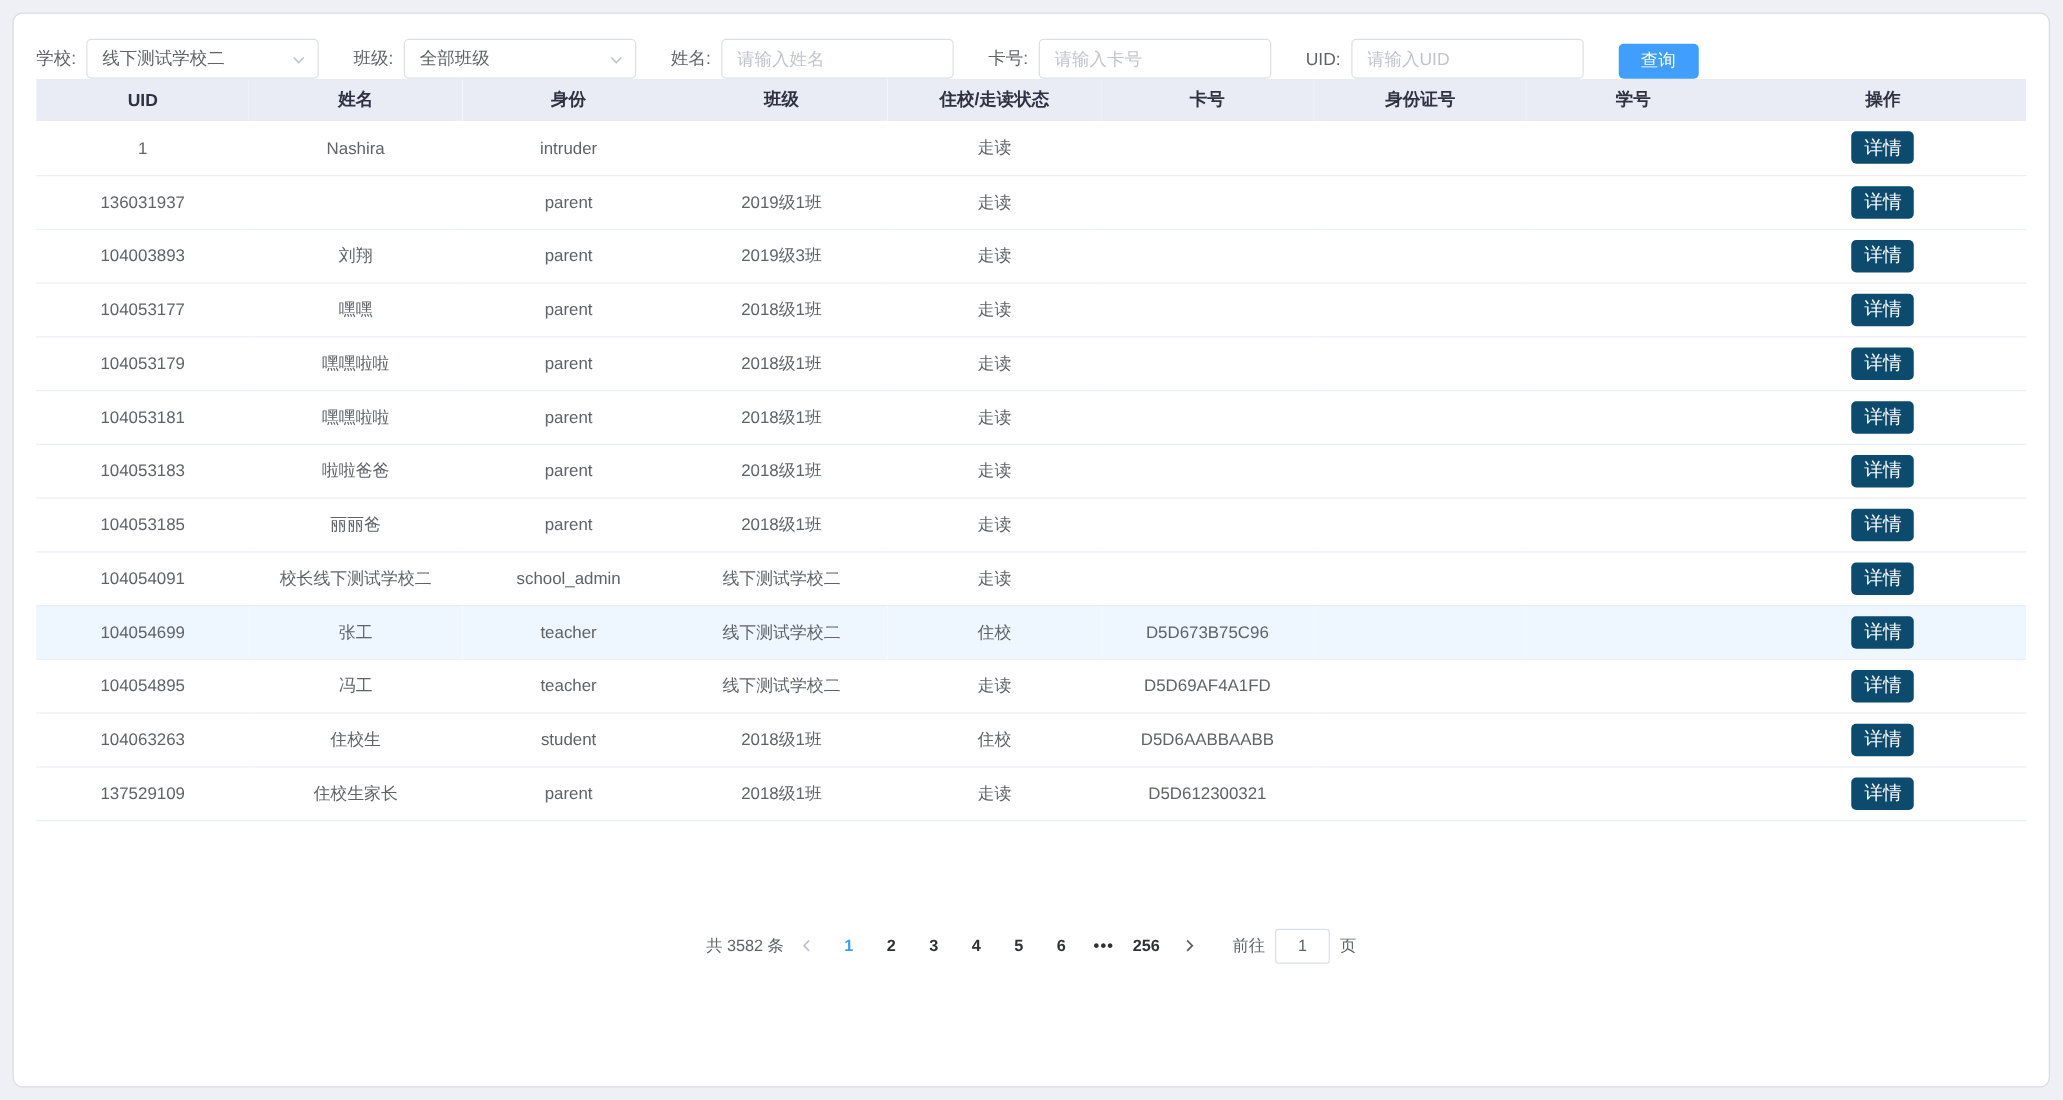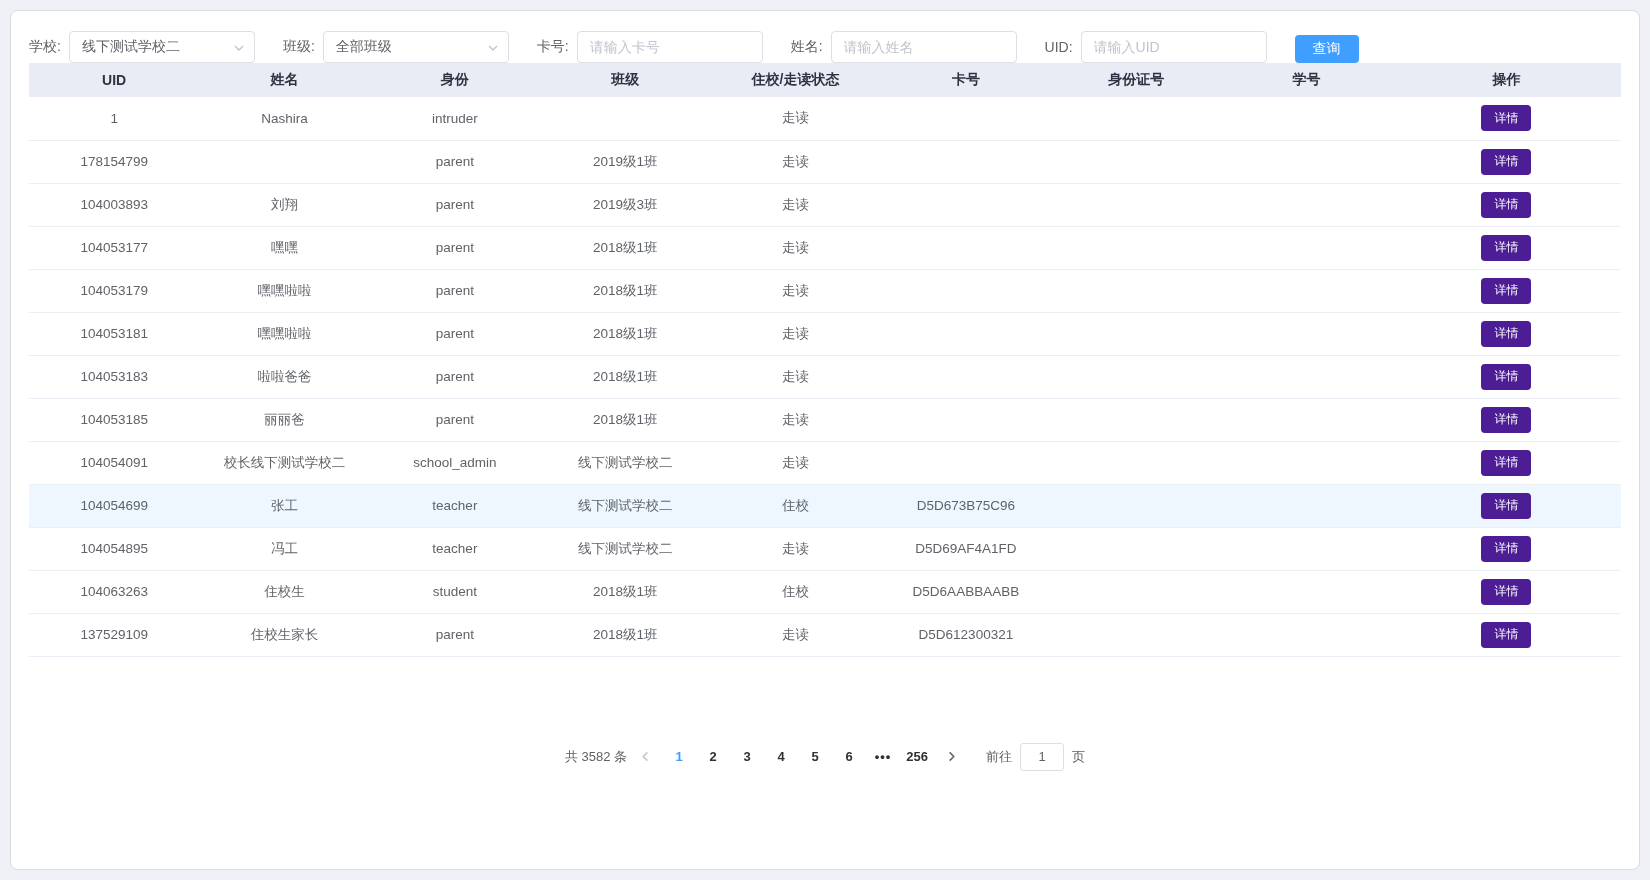--- a/index.html
+++ b/index.html
@@ -47,22 +47,22 @@
     height: 34px; text-align: center; padding: 0 6px;
     overflow: hidden; white-space: nowrap; text-overflow: ellipsis;
   }
   table.data-table tbody td {
     height: 43px; text-align: center; font-size: 13.5px; color: #5f6368;
     border-bottom: 1px solid #ebeef5; padding: 0 6px;
     overflow: hidden; white-space: nowrap; text-overflow: ellipsis;
   }
   table.data-table tbody tr.highlighted td { background: #eef6ff; }
   .detail-btn {
-    background: #4c1d95; color: #fff; border: none; border-radius: 4px;
-    width: 50px; height: 26px; font-size: 12px; cursor: pointer; font-family: Liberation Mono, monospace;
+    background: #0c4a6e; color: #fff; border: none; border-radius: 4px;
+    width: 50px; height: 26px; font-size: 15px; cursor: pointer; font-family: Liberation Mono, monospace;
   }
 
   
   .pagination {
     margin-top: 86px; display: flex; align-items: center; justify-content: center;
     font-size: 13px; color: #606266;
   }
   .pg-total { margin-right: 1px; }
   .pg-item {
     min-width: 30px; height: 28px; line-height: 28px; text-align: center;
@@ -98,29 +98,29 @@
     <div class="filter-group">
       <span class="filter-label">班级:</span>
       <div class="el-select">
         <input readonly="" value="全部班级" style="">
         <svg class="select-arrow" viewBox="0 0 12 12">
             <path d="M2 4 L6 8 L10 4" fill="none" stroke="#c0c4cc" stroke-width="1.4"></path>
           </svg>
       </div>
     </div>
     <div class="filter-group">
+      <span class="filter-label">姓名:</span>
+      <div class="el-input">
+        <input placeholder="请输入姓名" style="">
+      </div>
+    </div>
+    <div class="filter-group">
       <span class="filter-label">卡号:</span>
       <div class="el-input">
         <input placeholder="请输入卡号" style="">
-      </div>
-    </div>
-    <div class="filter-group">
-      <span class="filter-label">姓名:</span>
-      <div class="el-input">
-        <input placeholder="请输入姓名" style="">
       </div>
     </div>
     <div class="filter-group">
       <span class="filter-label">UID:</span>
       <div class="el-input">
         <input placeholder="请输入UID" style="">
       </div>
     </div>
     <button class="btn-primary">查询</button>
   </div>
@@ -156,21 +156,21 @@
           <td>Nashira</td>
           <td>intruder</td>
           <td></td>
           <td>走读</td>
           <td></td>
           <td></td>
           <td></td>
           <td><button class="detail-btn">详情</button></td>
         </tr>
         <tr>
-          <td>178154799</td>
+          <td>136031937</td>
           <td></td>
           <td>parent</td>
           <td>2019级1班</td>
           <td>走读</td>
           <td></td>
           <td></td>
           <td></td>
           <td><button class="detail-btn">详情</button></td>
         </tr>
         <tr>

